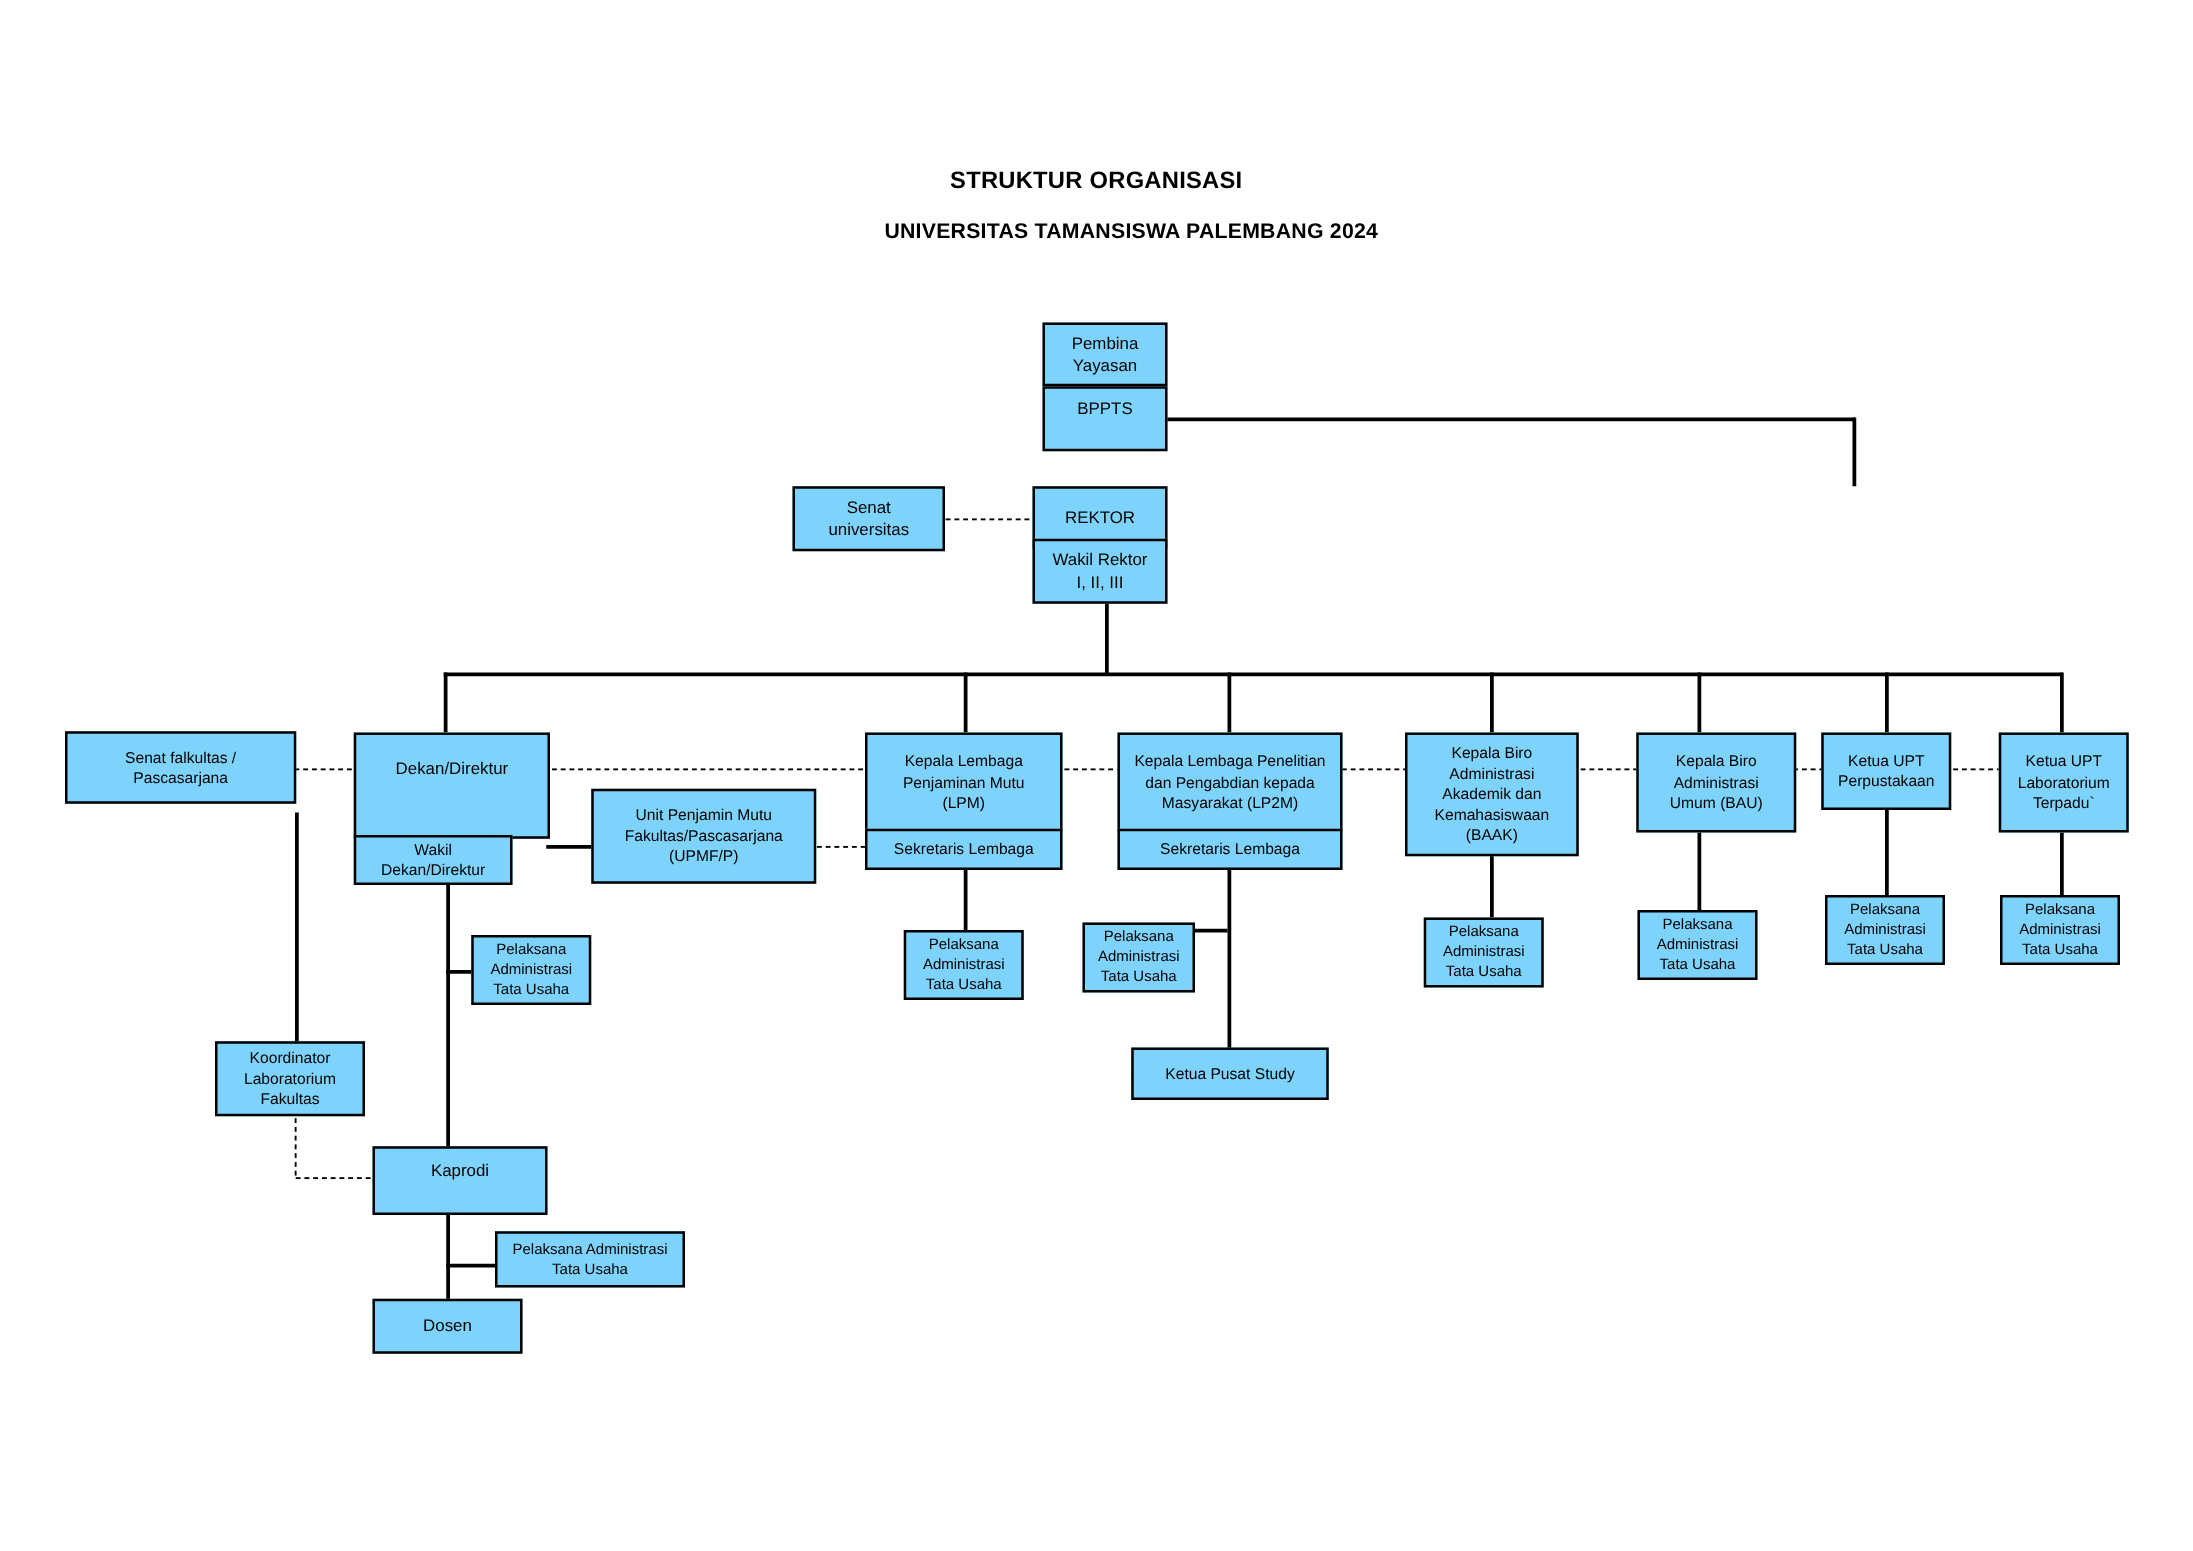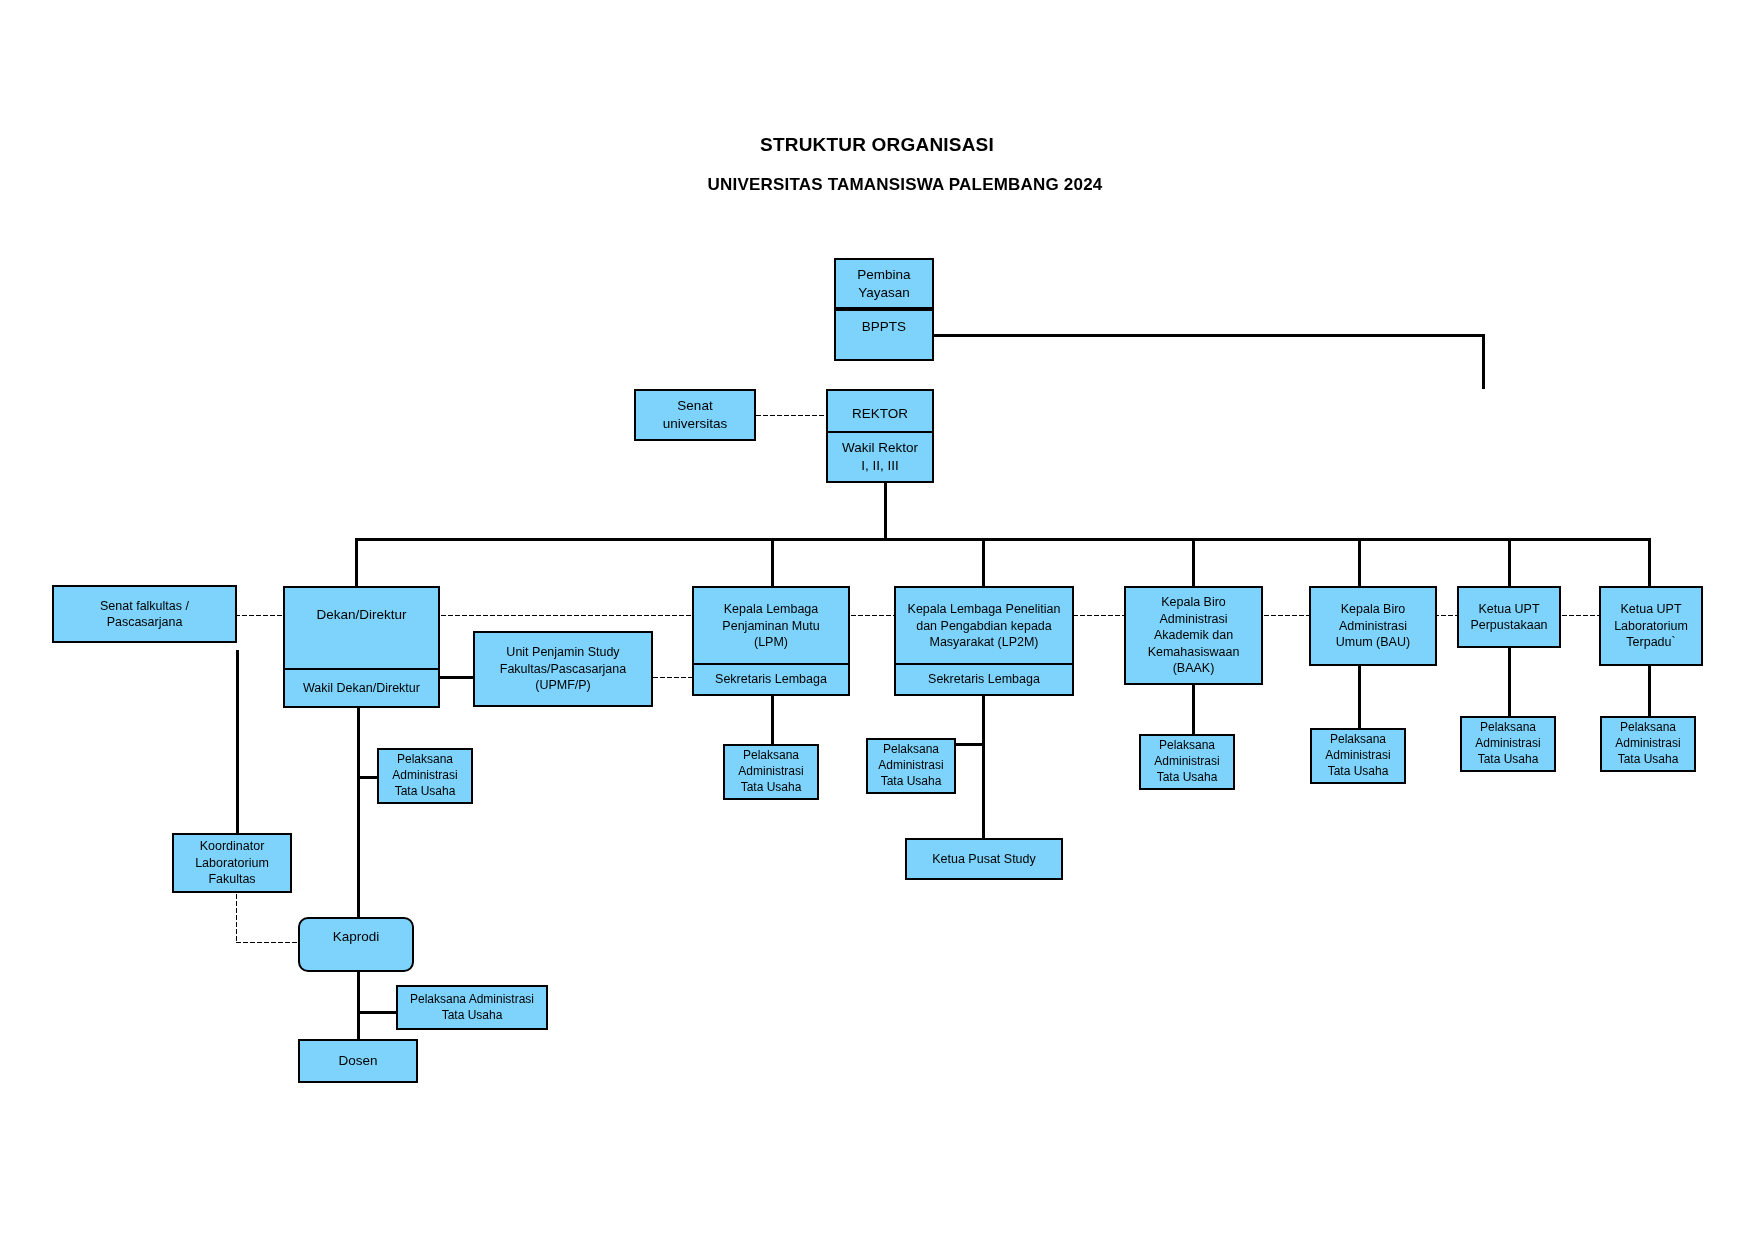--- a/index.html
+++ b/index.html
@@ -173,27 +173,27 @@
     <span>
       <span>Senat falkultas /</span>
       <span>Pascasarjana</span>
     </span>
   </div>
 
   <div class="node t13" style="left:283px; top:586px; width:157px; height:85px;">
     <span style="margin-bottom:28px;">Dekan/Direktur</span>
   </div>
 
-  <div class="node t12" style="left:283px; top:668px; width:157px; height:40px;justify-content:center;">
+  <div class="node t12" style="left:283px; top:668px; width:127px; height:40px;justify-content:center;">
     <span>Wakil Dekan/Direktur</span>
   </div>
 
   <div class="node t12" style="left:473px; top:631px; width:180px; height:76px;">
     <span>
-      <span>Unit Penjamin Study</span>
+      <span>Unit Penjamin Mutu</span>
       <span>Fakultas/Pascasarjana</span>
       <span>(UPMF/P)</span>
     </span>
   </div>
 
   <div class="node t12" style="left:692px; top:586px; width:158px; height:80px;">
     <span>
       <span>Kepala Lembaga</span>
       <span>Penjaminan Mutu</span>
       <span>(LPM)</span>
@@ -310,21 +310,21 @@
   </div>
 
   <div class="node t12" style="left:172px; top:833px; width:120px; height:60px;">
     <span>
       <span>Koordinator</span>
       <span>Laboratorium</span>
       <span>Fakultas</span>
     </span>
   </div>
 
-  <div class="node t13" style="left:298px; top:917px; width:116px; height:55px;border-radius:10px;">
+  <div class="node t13" style="left:298px; top:917px; width:140px; height:55px;">
     <span style="margin-bottom:16px;">Kaprodi</span>
   </div>
 
   <div class="node t10" style="left:396px; top:985px; width:152px; height:45px;">
     <span>
       <span>Pelaksana Administrasi</span>
       <span>Tata Usaha</span>
     </span>
   </div>
 

